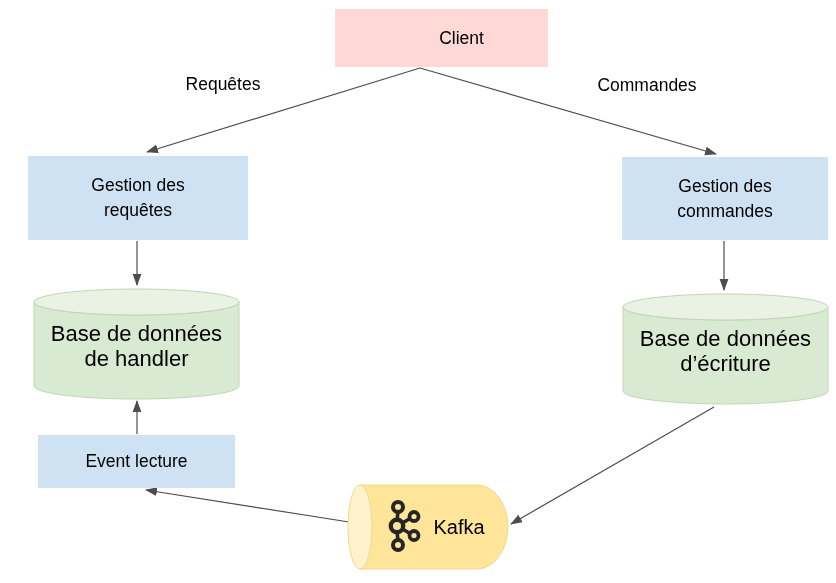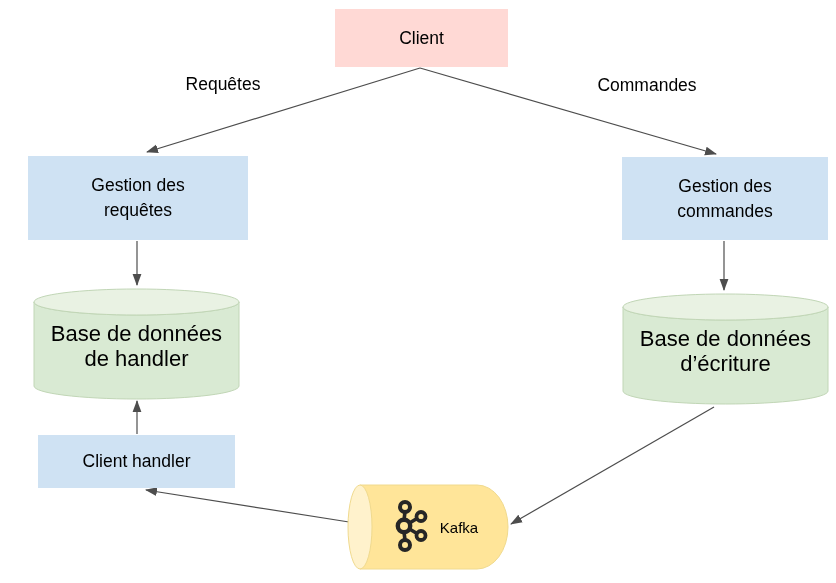--- a/index.html
+++ b/index.html
@@ -46,21 +46,21 @@
   }
   .kafka-content {
     position: absolute;
     display: flex;
     flex-direction: row;
     align-items: center;
     justify-content: center;
     gap: 12px;
     padding-left: 14px;
     box-sizing: border-box;
-    font-size: 15px;
+    font-size: 20px;
   }
   .edge-label {
     position: absolute;
     text-align: center;
     font-size: 17.5px;
     line-height: 25px;
   }
 </style>
 </head>
 <body>
@@ -77,21 +77,21 @@
       <path d="M420,68 L147,152" marker-end="url(#arrow)"></path>
       <path d="M420,68 L716,154" marker-end="url(#arrow)"></path>
       <path d="M137,241 L137,285" marker-end="url(#arrow)"></path>
       <path d="M724,241 L724,290" marker-end="url(#arrow)"></path>
       <path d="M137,434 L137,401" marker-end="url(#arrow)"></path>
       <path d="M349,522 L146,490" marker-end="url(#arrow)"></path>
       <path d="M714,407 L511,524" marker-end="url(#arrow)"></path>
     </g>
   </svg>
 
-  <div class="node rect-node-pink" style="left:335px; top:9px; width:173px; height:58px;">
+  <div class="node rect-node-pink" style="left:335px; top:9px; width:173px; height:58px;padding-left:40px;">
     <span>Client</span>
   </div>
 
   <div class="edge-label" style="left:158px; top:72px; width:130px;">Requêtes</div>
   <div class="edge-label" style="left:582px; top:73px; width:130px;">Commandes</div>
 
   <div class="node rect-node-blue" style="left:28px; top:156px; width:220px; height:84px;">
     <span>Gestion des</span>
     <span>requêtes</span>
   </div>
@@ -113,21 +113,21 @@
   <svg class="cyl-svg" style="left:622px; top:293px;" width="207" height="112" viewBox="0 0 207 112">
     <path d="M1,14 A102.5,13 0 0 0 206,14 L206,98 A102.5,13 0 0 1 1,98 Z" fill="#d9ead3" stroke="#c1d6b6" stroke-width="1"></path>
     <ellipse cx="103.5" cy="14" rx="102.5" ry="13" fill="#e9f2e3" stroke="#c1d6b6" stroke-width="1"></ellipse>
   </svg>
   <div class="cyl-label" style="left:622px; top:297px; width:207px; height:108px;">
     <span>Base de données</span>
     <span>d’écriture</span>
   </div>
 
   <div class="node rect-node-blue" style="left:38px; top:435px; width:197px; height:53px;">
-    <span>Client handler</span>
+    <span>Event lecture</span>
   </div>
 
   <svg class="cyl-svg" style="left:347px; top:484px;" width="162" height="86" viewBox="0 0 162 86">
     <path d="M13,1 L130,1 A31,42 0 0 1 130,85 L13,85 Z" fill="#ffe599" stroke="#f0da8e" stroke-width="1"></path>
     <ellipse cx="13" cy="43" rx="12" ry="42" fill="#fff2cc" stroke="#f0da8e" stroke-width="1"></ellipse>
   </svg>
   <div class="kafka-content" style="left:347px; top:484px; width:162px; height:86px;">
     <svg width="36" height="56" viewBox="0 0 36 56">
       <g stroke="#262626" fill="none">
         <line x1="13" y1="13" x2="12" y2="21" stroke-width="3.6"></line>

